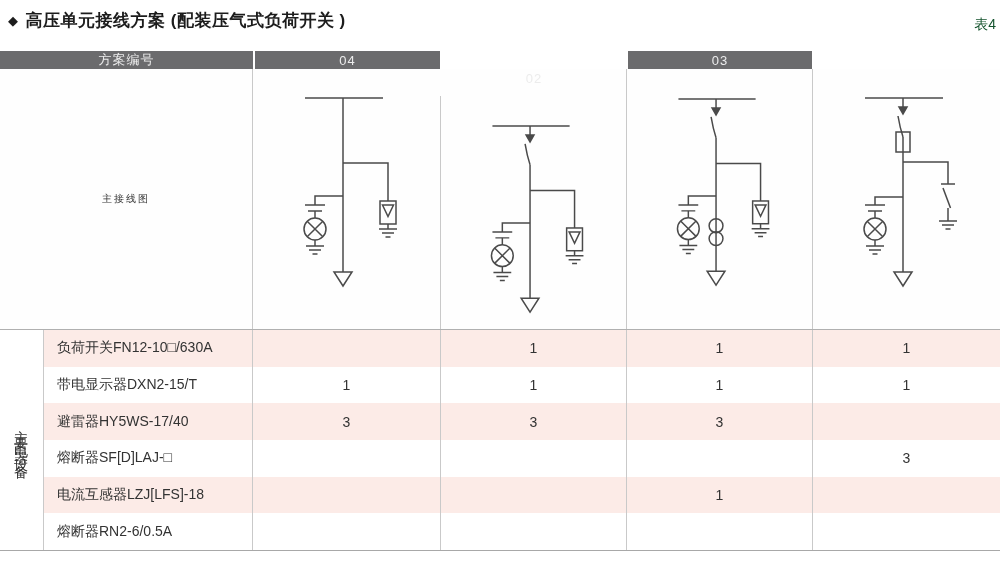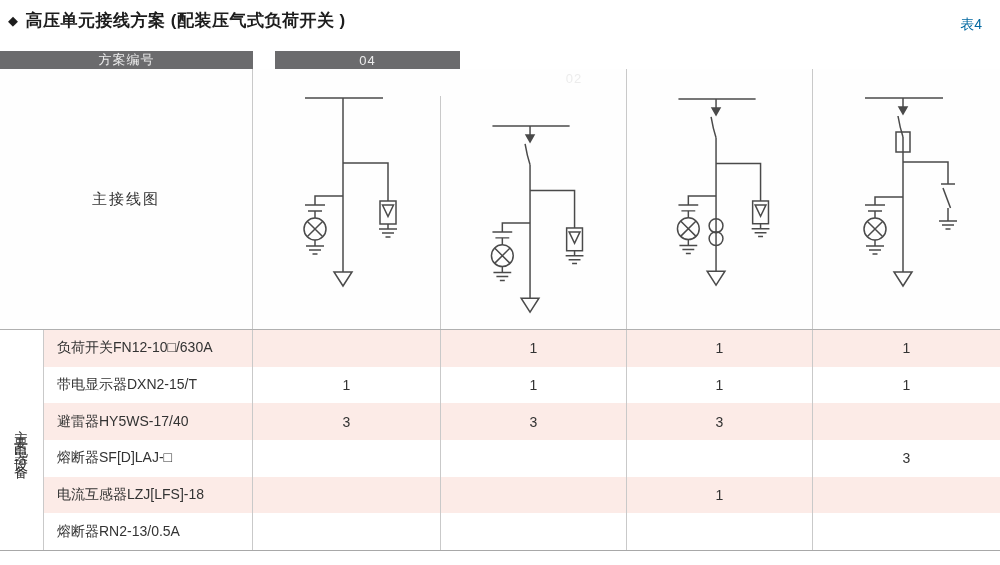--- a/index.html
+++ b/index.html
@@ -3,36 +3,36 @@
 <meta charset="utf-8">
 <style>
   html,body{margin:0;padding:0;}
   body{
     width:1000px;height:565px;background:#ffffff;overflow:hidden;
     font-family:"Liberation Sans","DejaVu Sans",sans-serif;color:#333;
   }
   .title-bar{position:relative;height:51px;box-sizing:border-box;padding:9px 10px 0 8px;}
   .title{font-size:17px;font-weight:bold;color:#1c1c1c;letter-spacing:0.5px;display:flex;align-items:center;}
   .bullet{font-size:13px;margin-right:7px;color:#1c1c1c;}
-  .sheet-label{position:absolute;right:18px;top:16px;font-size:14px;color:#0369a1;}
+  .sheet-label{position:absolute;right:4px;top:16px;font-size:14px;color:#14532d;}
 
   
-  .head-row{display:flex;height:18px;background:#ffffff;gap:20px;}
+  .head-row{display:flex;height:18px;background:#ffffff;}
   .hcell{
     box-sizing:border-box;background:#6b6b6d;color:#ececec;font-size:13px;
     display:flex;align-items:center;justify-content:center;letter-spacing:1px;
   }
   .hcell + .hcell{border-left:2px solid #ffffff;}
   .w0{width:253px;} .w1{width:187px;} .w2{width:186px;margin-top:27px;} .w3{width:186px;} .w4{width:188px;}
 
   
   .diag-row{display:flex;height:260px;border-bottom:1px solid #b0b0b0;box-sizing:content-box;background:#fefefe;}
   .diag-label{
     box-sizing:border-box;width:253px;border-right:1px solid #c9c9c9;
-    display:flex;align-items:center;justify-content:center;font-size:15px;color:#333;letter-spacing:2px;
+    display:flex;align-items:center;justify-content:center;font-size:10px;color:#333;letter-spacing:2px;
   }
   .diag-cell{box-sizing:border-box;display:flex;align-items:stretch;justify-content:center;}
   .diag-cell + .diag-cell{border-left:1px solid #c9c9c9;}
   .diag-cell svg{display:block;}
 
   
   .equip{display:flex;height:221px;box-sizing:border-box;border-bottom:1px solid #a8a8a8;}
   .vstrip{
     box-sizing:border-box;width:44px;border-right:1px solid #c9c9c9;background:#fff;
     display:flex;align-items:center;justify-content:center;
@@ -66,20 +66,21 @@
     </div>
     <div class="sheet-label">表4</div>
   </div>
 
   <div>
 
     <div class="head-row">
       <div class="hcell w0">方案编号</div>
       <div class="hcell w1">04</div>
       <div class="hcell w2">02</div>
+      <div class="hcell w3">03</div>
     </div>
 
     <div class="diag-row">
       <div class="diag-label">主接线图</div>
 
       <div class="diag-cell w1">
         <svg width="187" height="260" viewBox="0 0 187 260">
           <g stroke="#4a4a4a" stroke-width="1.5" fill="none">
             <path d="M52 29 H130"></path>
             <path d="M90 29 V203"></path>
@@ -220,21 +221,21 @@
         <div class="erow">
           <div class="elabel">电流互感器LZJ[LFS]-18</div>
           <div class="eval v1"></div>
           <div class="eval v2"></div>
           <div class="eval v3">1</div>
           <div class="eval v4"></div>
         </div>
 
 
         <div class="erow">
-          <div class="elabel">熔断器RN2-13/0.5A</div>
+          <div class="elabel">熔断器RN2-6/0.5A</div>
           <div class="eval v1"></div>
           <div class="eval v2"></div>
           <div class="eval v3"></div>
           <div class="eval v4"></div>
         </div>
 
       </div>
     </div>
   </div>
 </div>

